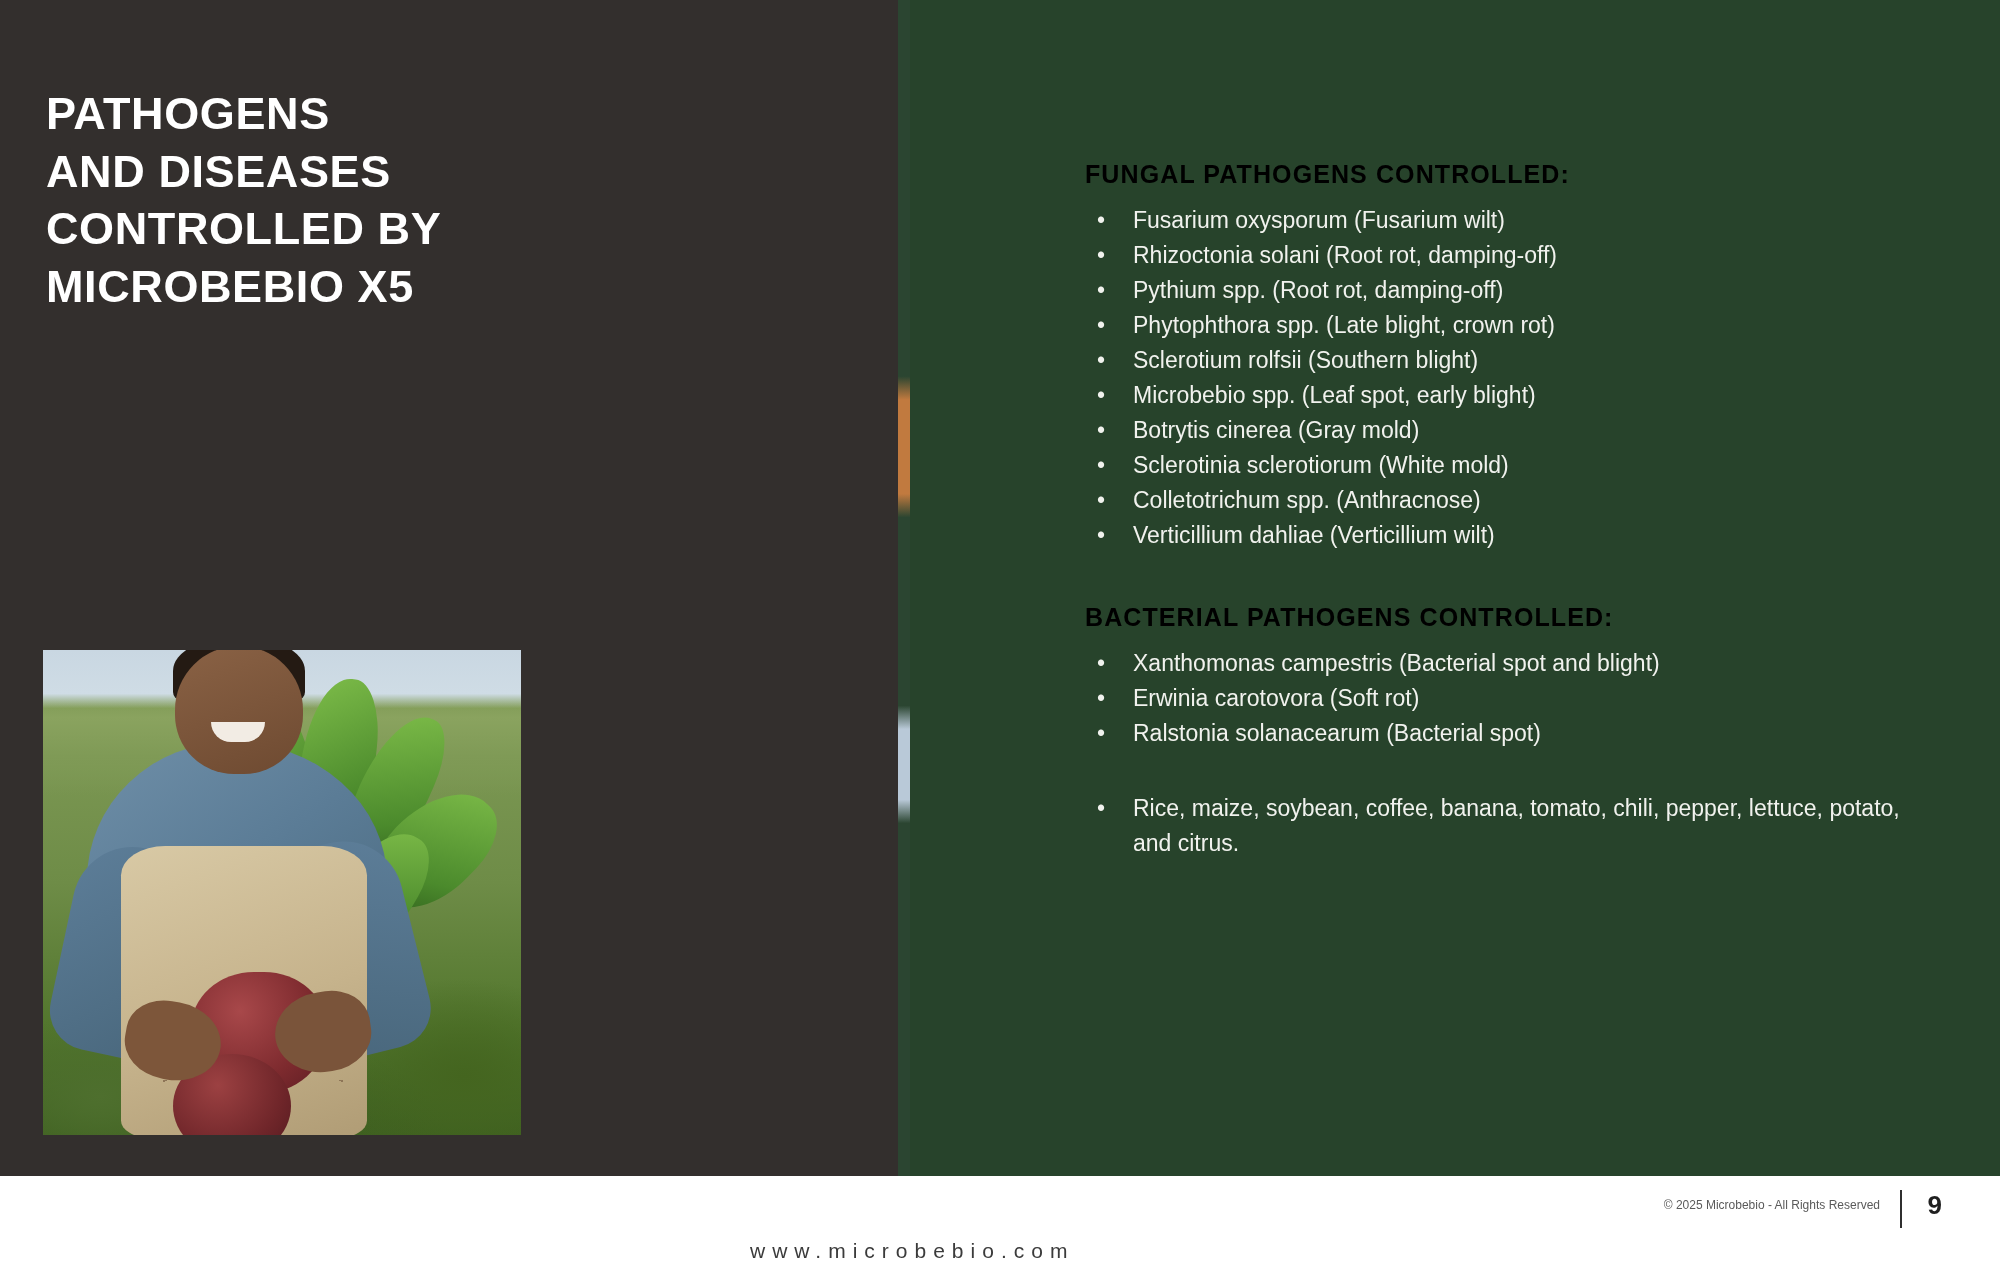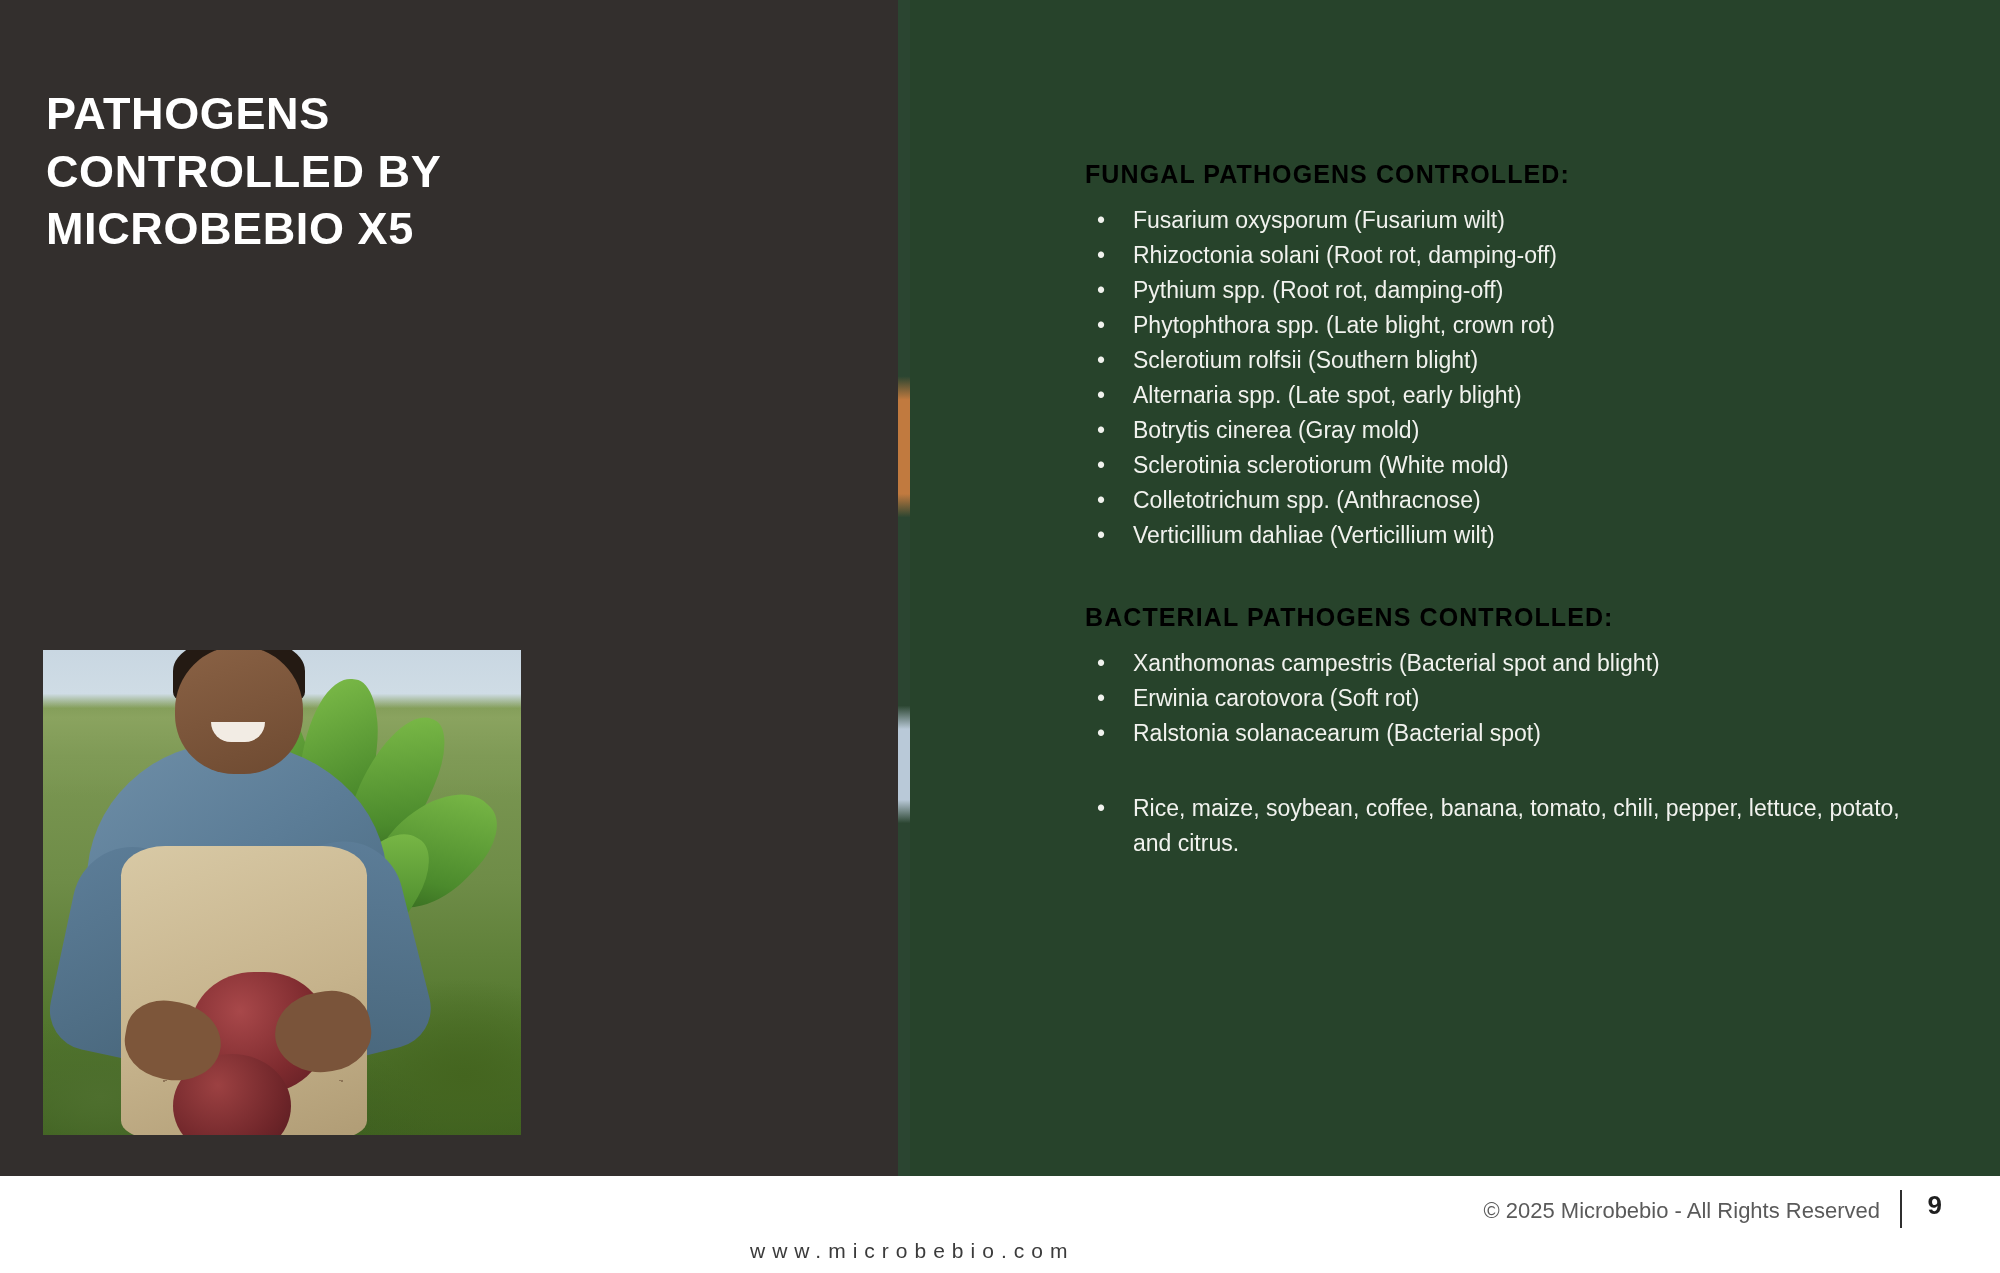--- a/index.html
+++ b/index.html
@@ -227,21 +227,21 @@
     top: 1239px;
     font-size: 21px;
     letter-spacing: 7px;
     color: #3b3b3b;
     font-weight: 400;
   }
   .footer-copy {
     position: absolute;
     right: 120px;
     top: 1198px;
-    font-size: 22px;
+    font-size: 12px;
     color: #5a5a5a;
   }
   .footer-div {
     position: absolute;
     right: 98px;
     top: 1190px;
     width: 2px;
     height: 38px;
     background: #2f2f2f;
   }
@@ -255,20 +255,21 @@
   }
 </style>
 </head>
 <body>
 
 <div class="slide">
 
   <div class="left-panel">
     <div class="title-block">
       <div class="line">PATHOGENS</div>
+      <div class="line">AND DISEASES</div>
       <div class="line">CONTROLLED BY</div>
       <div class="line">MICROBEBIO X5</div>
     </div>
 
     <div class="photo-frame">
       <div class="photo">
         <div class="ph-leaf" style="left:210px;top:46px;width:60px;height:150px;transform:rotate(-18deg);"></div>
         <div class="ph-leaf" style="left:258px;top:28px;width:74px;height:170px;transform:rotate(6deg);"></div>
         <div class="ph-leaf" style="left:318px;top:60px;width:68px;height:160px;transform:rotate(24deg);"></div>
         <div class="ph-leaf" style="left:348px;top:130px;width:86px;height:140px;transform:rotate(44deg);"></div>
@@ -298,21 +299,21 @@
 
   <div class="content">
 
     <div class="section-heading">FUNGAL PATHOGENS CONTROLLED:</div>
     <ul class="bullets">
       <li><span class="dot">•</span><span>Fusarium oxysporum (Fusarium wilt)</span></li>
       <li><span class="dot">•</span><span>Rhizoctonia solani (Root rot, damping-off)</span></li>
       <li><span class="dot">•</span><span>Pythium spp. (Root rot, damping-off)</span></li>
       <li><span class="dot">•</span><span>Phytophthora spp. (Late blight, crown rot)</span></li>
       <li><span class="dot">•</span><span>Sclerotium rolfsii (Southern blight)</span></li>
-      <li><span class="dot">•</span><span>Alternaria spp. (Late spot, early blight)</span></li>
+      <li><span class="dot">•</span><span>Microbebio spp. (Leaf spot, early blight)</span></li>
       <li><span class="dot">•</span><span>Botrytis cinerea (Gray mold)</span></li>
       <li><span class="dot">•</span><span>Sclerotinia sclerotiorum (White mold)</span></li>
       <li><span class="dot">•</span><span>Colletotrichum spp. (Anthracnose)</span></li>
       <li><span class="dot">•</span><span>Verticillium dahliae (Verticillium wilt)</span></li>
     </ul>
 
     <div class="gap-1"></div>
 
     <div class="section-heading">BACTERIAL PATHOGENS CONTROLLED:</div>
     <ul class="bullets">

